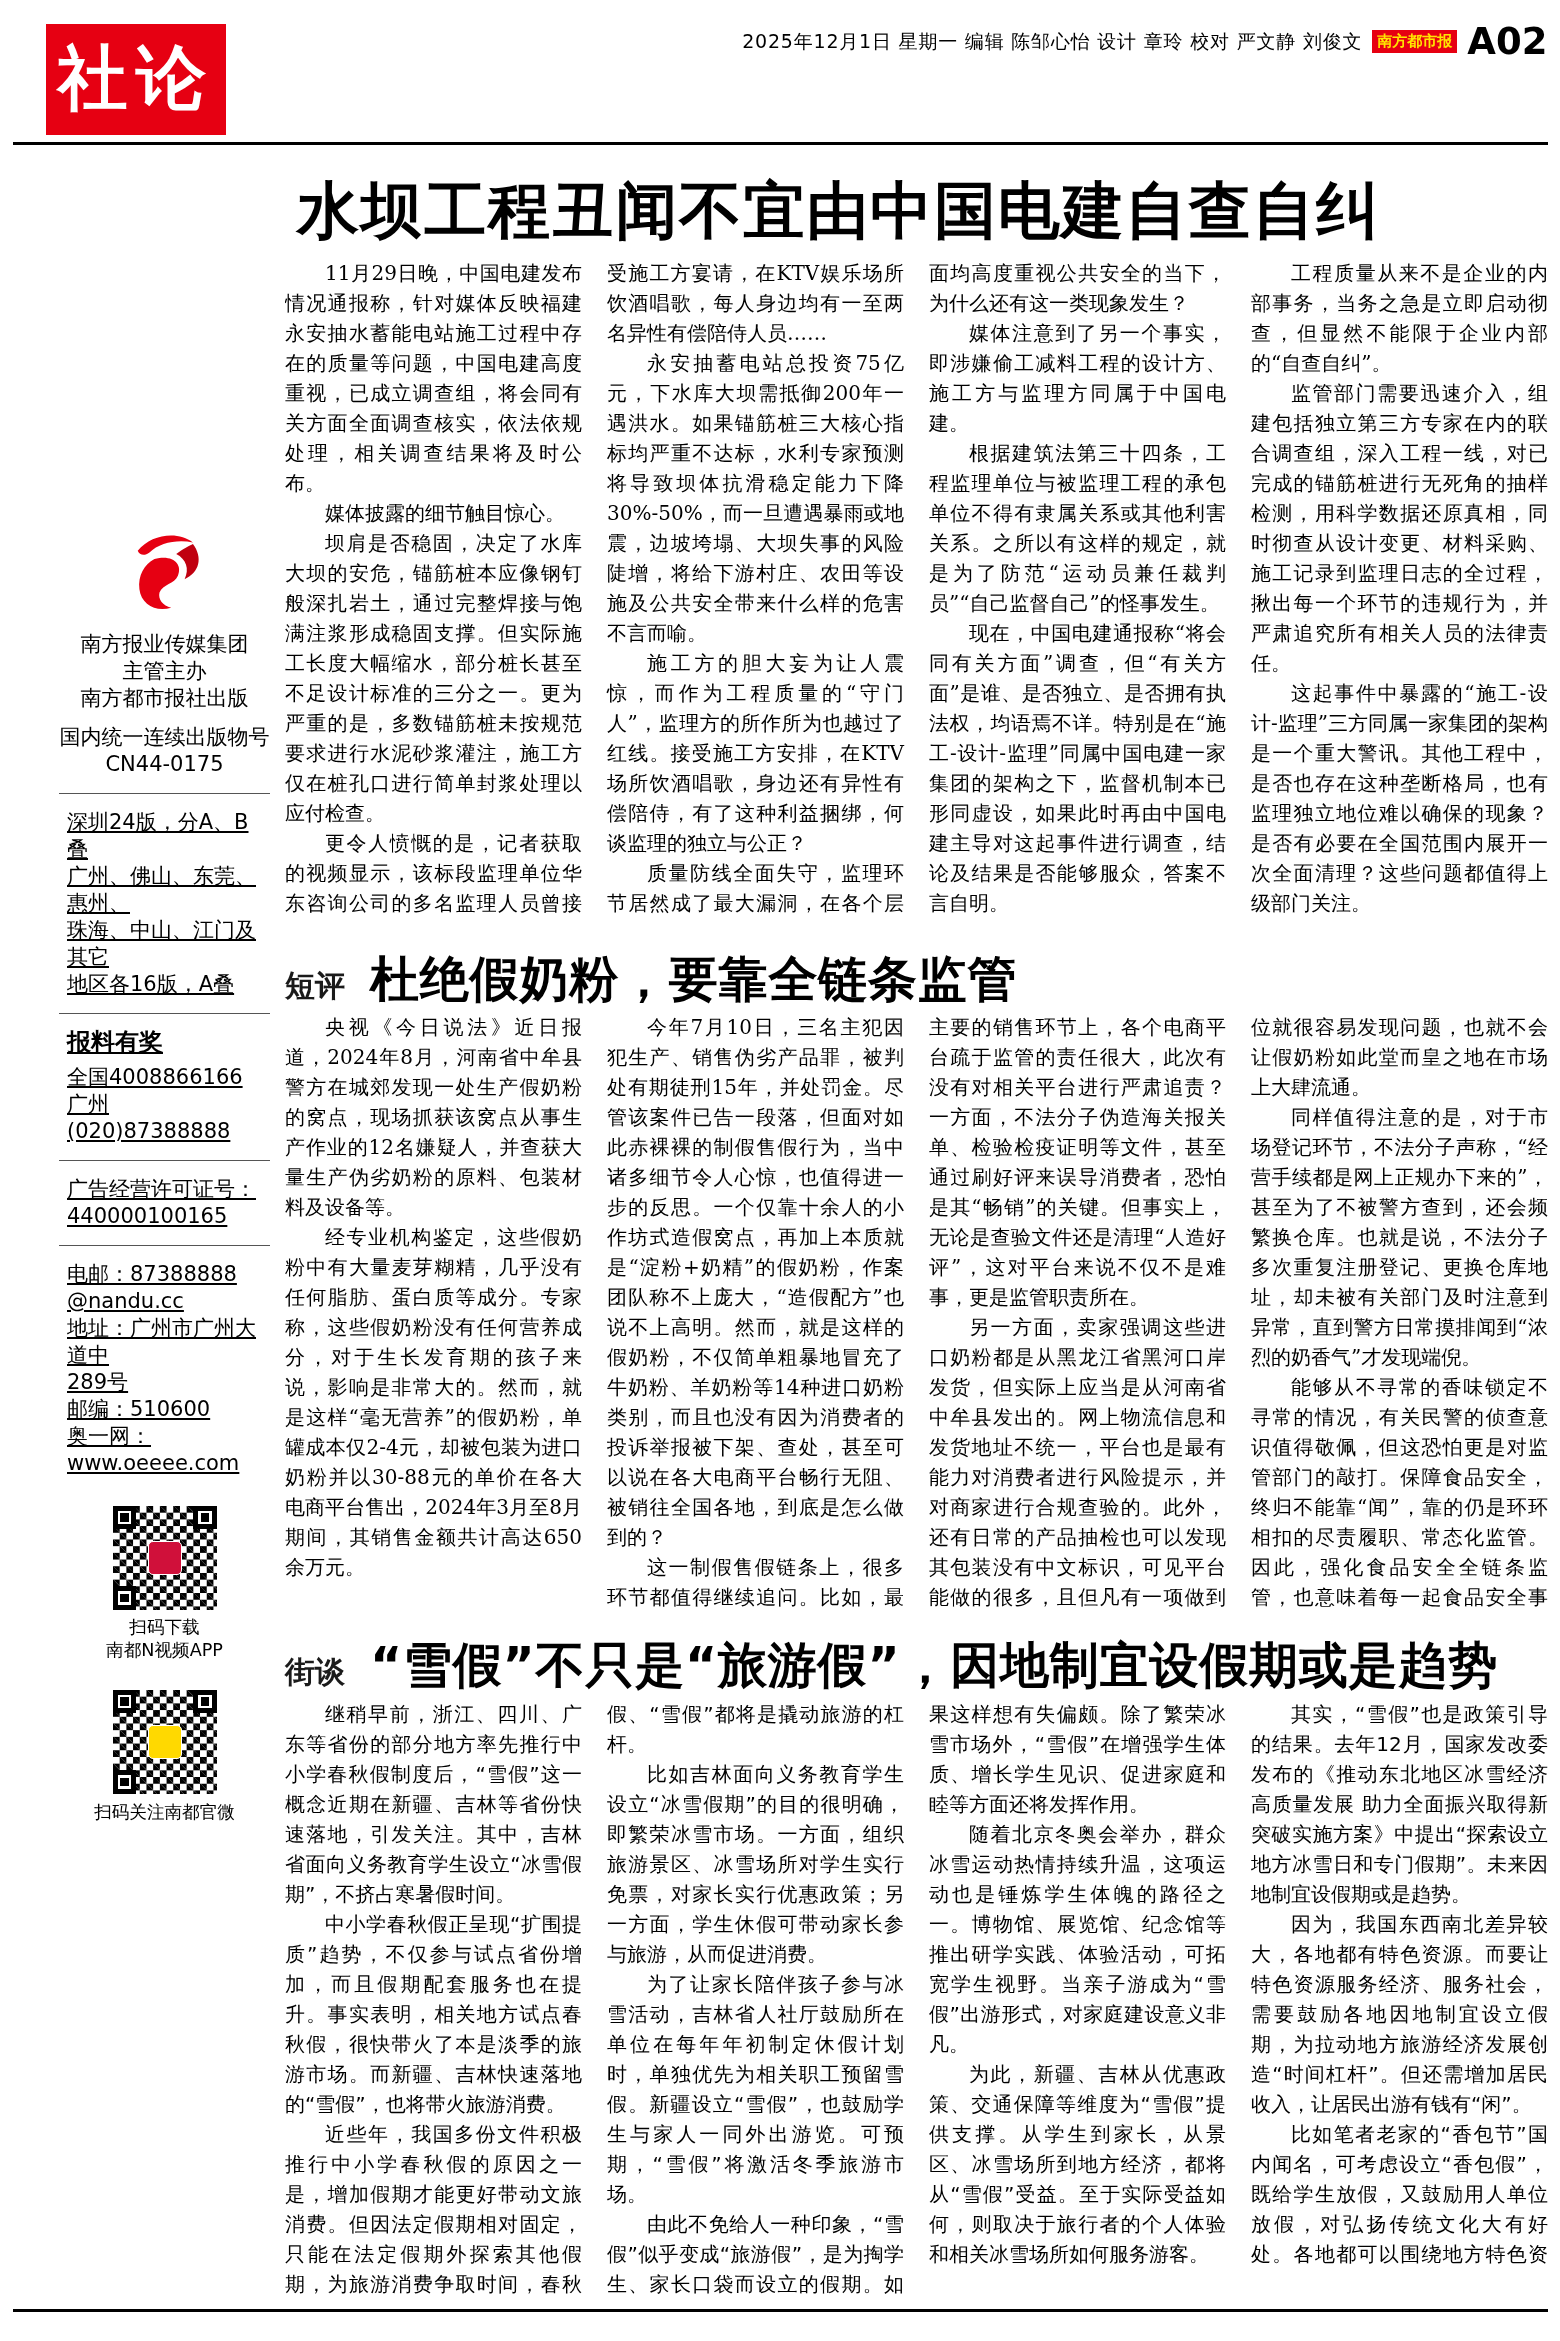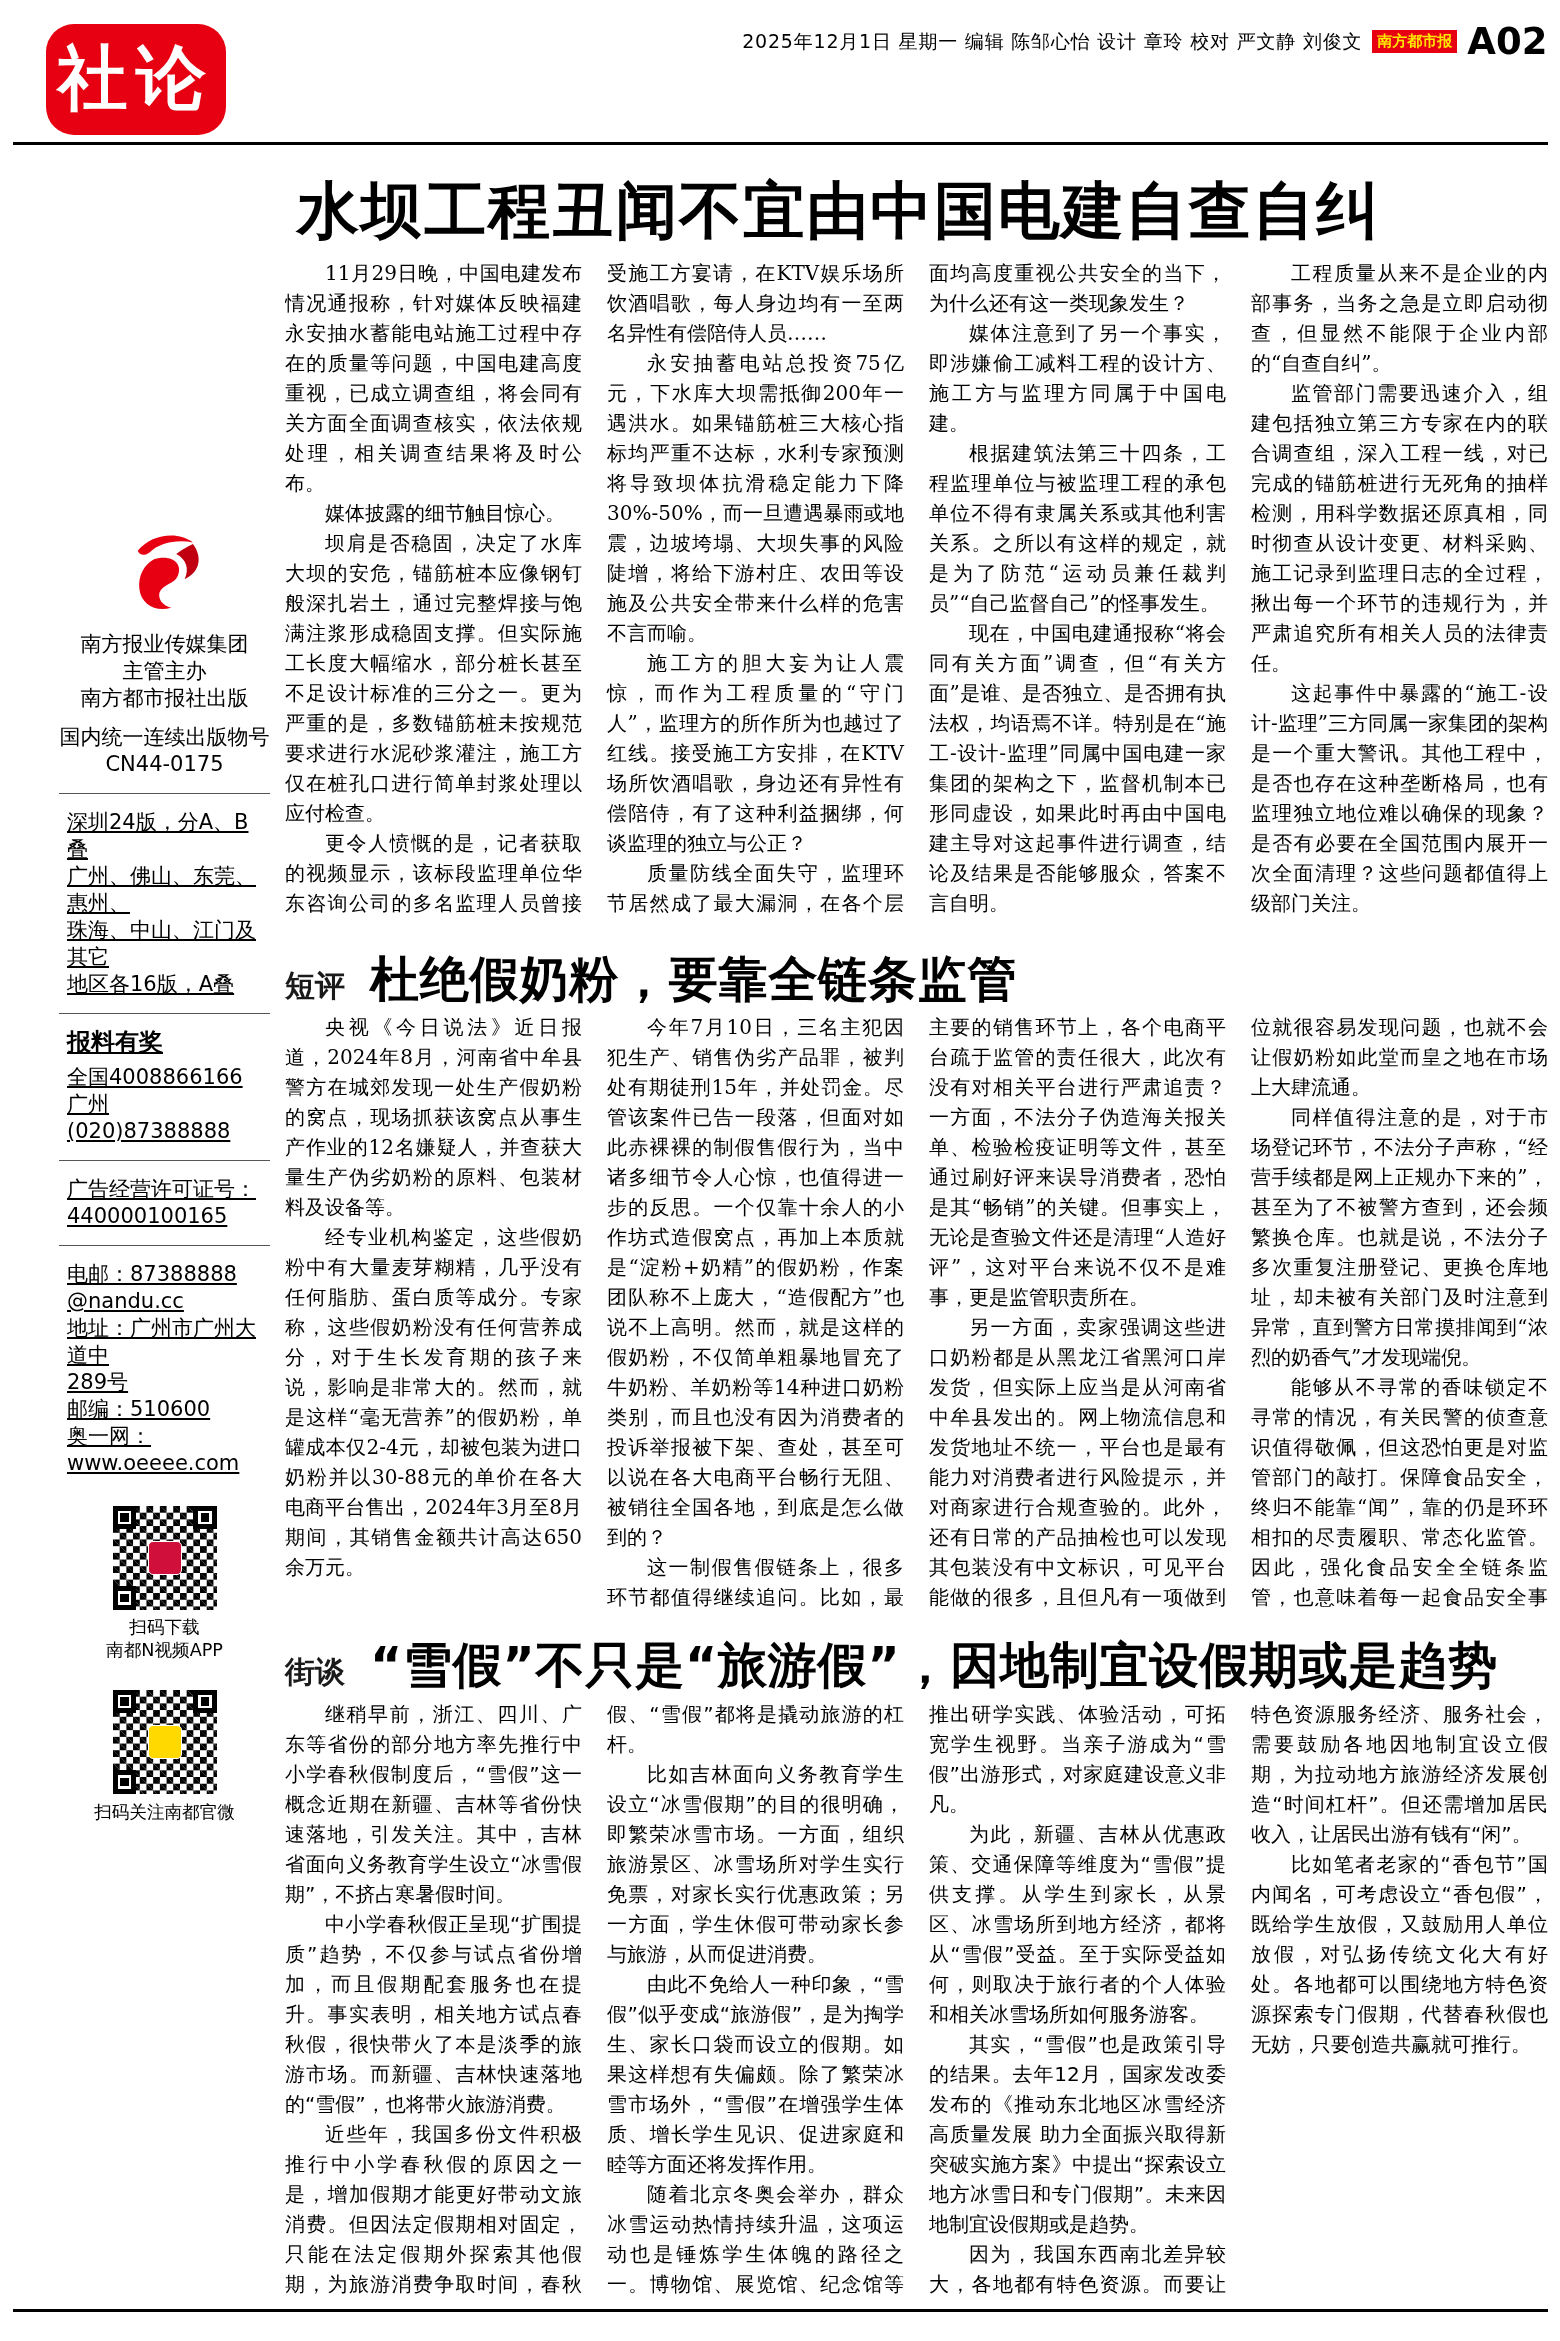--- a/index.html
+++ b/index.html
@@ -1,21 +1,21 @@
 <!DOCTYPE html>
 <html style="font-size:13.4px"><head>
 <meta charset="utf-8">
 <style>
   html,body{margin:0;padding:0;background:#fff;}
   .page{position:relative;width:1560px;height:2342px;background:#fff;color:#000;
         font-family:"DejaVu Sans",sans-serif;overflow:hidden;}
   
   .edition-box{position:absolute;left:46px;top:23.5px;width:180px;height:111px;
     background:#e60012;color:#fff;display:flex;align-items:center;justify-content:center;
-    font-size:70px;font-weight:bold;letter-spacing:8.4px;font-family:"DejaVu Sans",sans-serif;border-radius:28px;}
+    font-size:70px;font-weight:bold;letter-spacing:8.4px;font-family:"DejaVu Sans",sans-serif;}
   .header-rule{position:absolute;left:12.6px;top:142px;width:1535px;height:2.5px;background:#000;}
   .masthead{position:absolute;right:12.6px;top:20px;display:flex;align-items:center;gap:10px;}
   .dateline{font-size:19px;letter-spacing:0.8px;}
   .paper-logo{background:#e60012;color:#ffe600;font-weight:bold;font-size:15px;
     padding:3px 5px;line-height:1.1;white-space:nowrap;}
   .page-no{font-size:37px;font-weight:bold;}
   
   .sidebar{position:absolute;left:59px;top:529px;width:211px;font-size:21px;line-height:27px;}
   .flame{display:block;margin:0 auto 15px auto;}
   .sb-center{text-align:center;}
@@ -162,20 +162,21 @@
 
   <div class="art-head" style="top:1633px;">
     <span class="art-label">街谈</span>
     <span class="art-hl">“雪假”不只是“旅游假”，因地制宜设假期或是趋势</span>
   </div>
   <div class="art-body sans-body" style="top:1699px;height:608px;">
     <p>继稍早前，浙江、四川、广东等省份的部分地方率先推行中小学春秋假制度后，“雪假”这一概念近期在新疆、吉林等省份快速落地，引发关注。其中，吉林省面向义务教育学生设立“冰雪假期”，不挤占寒暑假时间。</p>
     <p>中小学春秋假正呈现“扩围提质”趋势，不仅参与试点省份增加，而且假期配套服务也在提升。事实表明，相关地方试点春秋假，很快带火了本是淡季的旅游市场。而新疆、吉林快速落地的“雪假”，也将带火旅游消费。</p>
     <p>近些年，我国多份文件积极推行中小学春秋假的原因之一是，增加假期才能更好带动文旅消费。但因法定假期相对固定，只能在法定假期外探索其他假期，为旅游消费争取时间，春秋假、“雪假”都将是撬动旅游的杠杆。</p>
     <p>比如吉林面向义务教育学生设立“冰雪假期”的目的很明确，即繁荣冰雪市场。一方面，组织旅游景区、冰雪场所对学生实行免票，对家长实行优惠政策；另一方面，学生休假可带动家长参与旅游，从而促进消费。</p>
+    <p>为了让家长陪伴孩子参与冰雪活动，吉林省人社厅鼓励所在单位在每年年初制定休假计划时，单独优先为相关职工预留雪假。新疆设立“雪假”，也鼓励学生与家人一同外出游览。可预期，“雪假”将激活冬季旅游市场。</p>
     <p>由此不免给人一种印象，“雪假”似乎变成“旅游假”，是为掏学生、家长口袋而设立的假期。如果这样想有失偏颇。除了繁荣冰雪市场外，“雪假”在增强学生体质、增长学生见识、促进家庭和睦等方面还将发挥作用。</p>
     <p>随着北京冬奥会举办，群众冰雪运动热情持续升温，这项运动也是锤炼学生体魄的路径之一。博物馆、展览馆、纪念馆等推出研学实践、体验活动，可拓宽学生视野。当亲子游成为“雪假”出游形式，对家庭建设意义非凡。</p>
     <p>为此，新疆、吉林从优惠政策、交通保障等维度为“雪假”提供支撑。从学生到家长，从景区、冰雪场所到地方经济，都将从“雪假”受益。至于实际受益如何，则取决于旅行者的个人体验和相关冰雪场所如何服务游客。</p>
     <p>其实，“雪假”也是政策引导的结果。去年12月，国家发改委发布的《推动东北地区冰雪经济高质量发展 助力全面振兴取得新突破实施方案》中提出“探索设立地方冰雪日和专门假期”。未来因地制宜设假期或是趋势。</p>
     <p>因为，我国东西南北差异较大，各地都有特色资源。而要让特色资源服务经济、服务社会，需要鼓励各地因地制宜设立假期，为拉动地方旅游经济发展创造“时间杠杆”。但还需增加居民收入，让居民出游有钱有“闲”。</p>
     <p>比如笔者老家的“香包节”国内闻名，可考虑设立“香包假”，既给学生放假，又鼓励用人单位放假，对弘扬传统文化大有好处。各地都可以围绕地方特色资源探索专门假期，代替春秋假也无妨，只要创造共赢就可推行。</p>
 
   </div>
 
   <div class="bottom-rule"></div>

